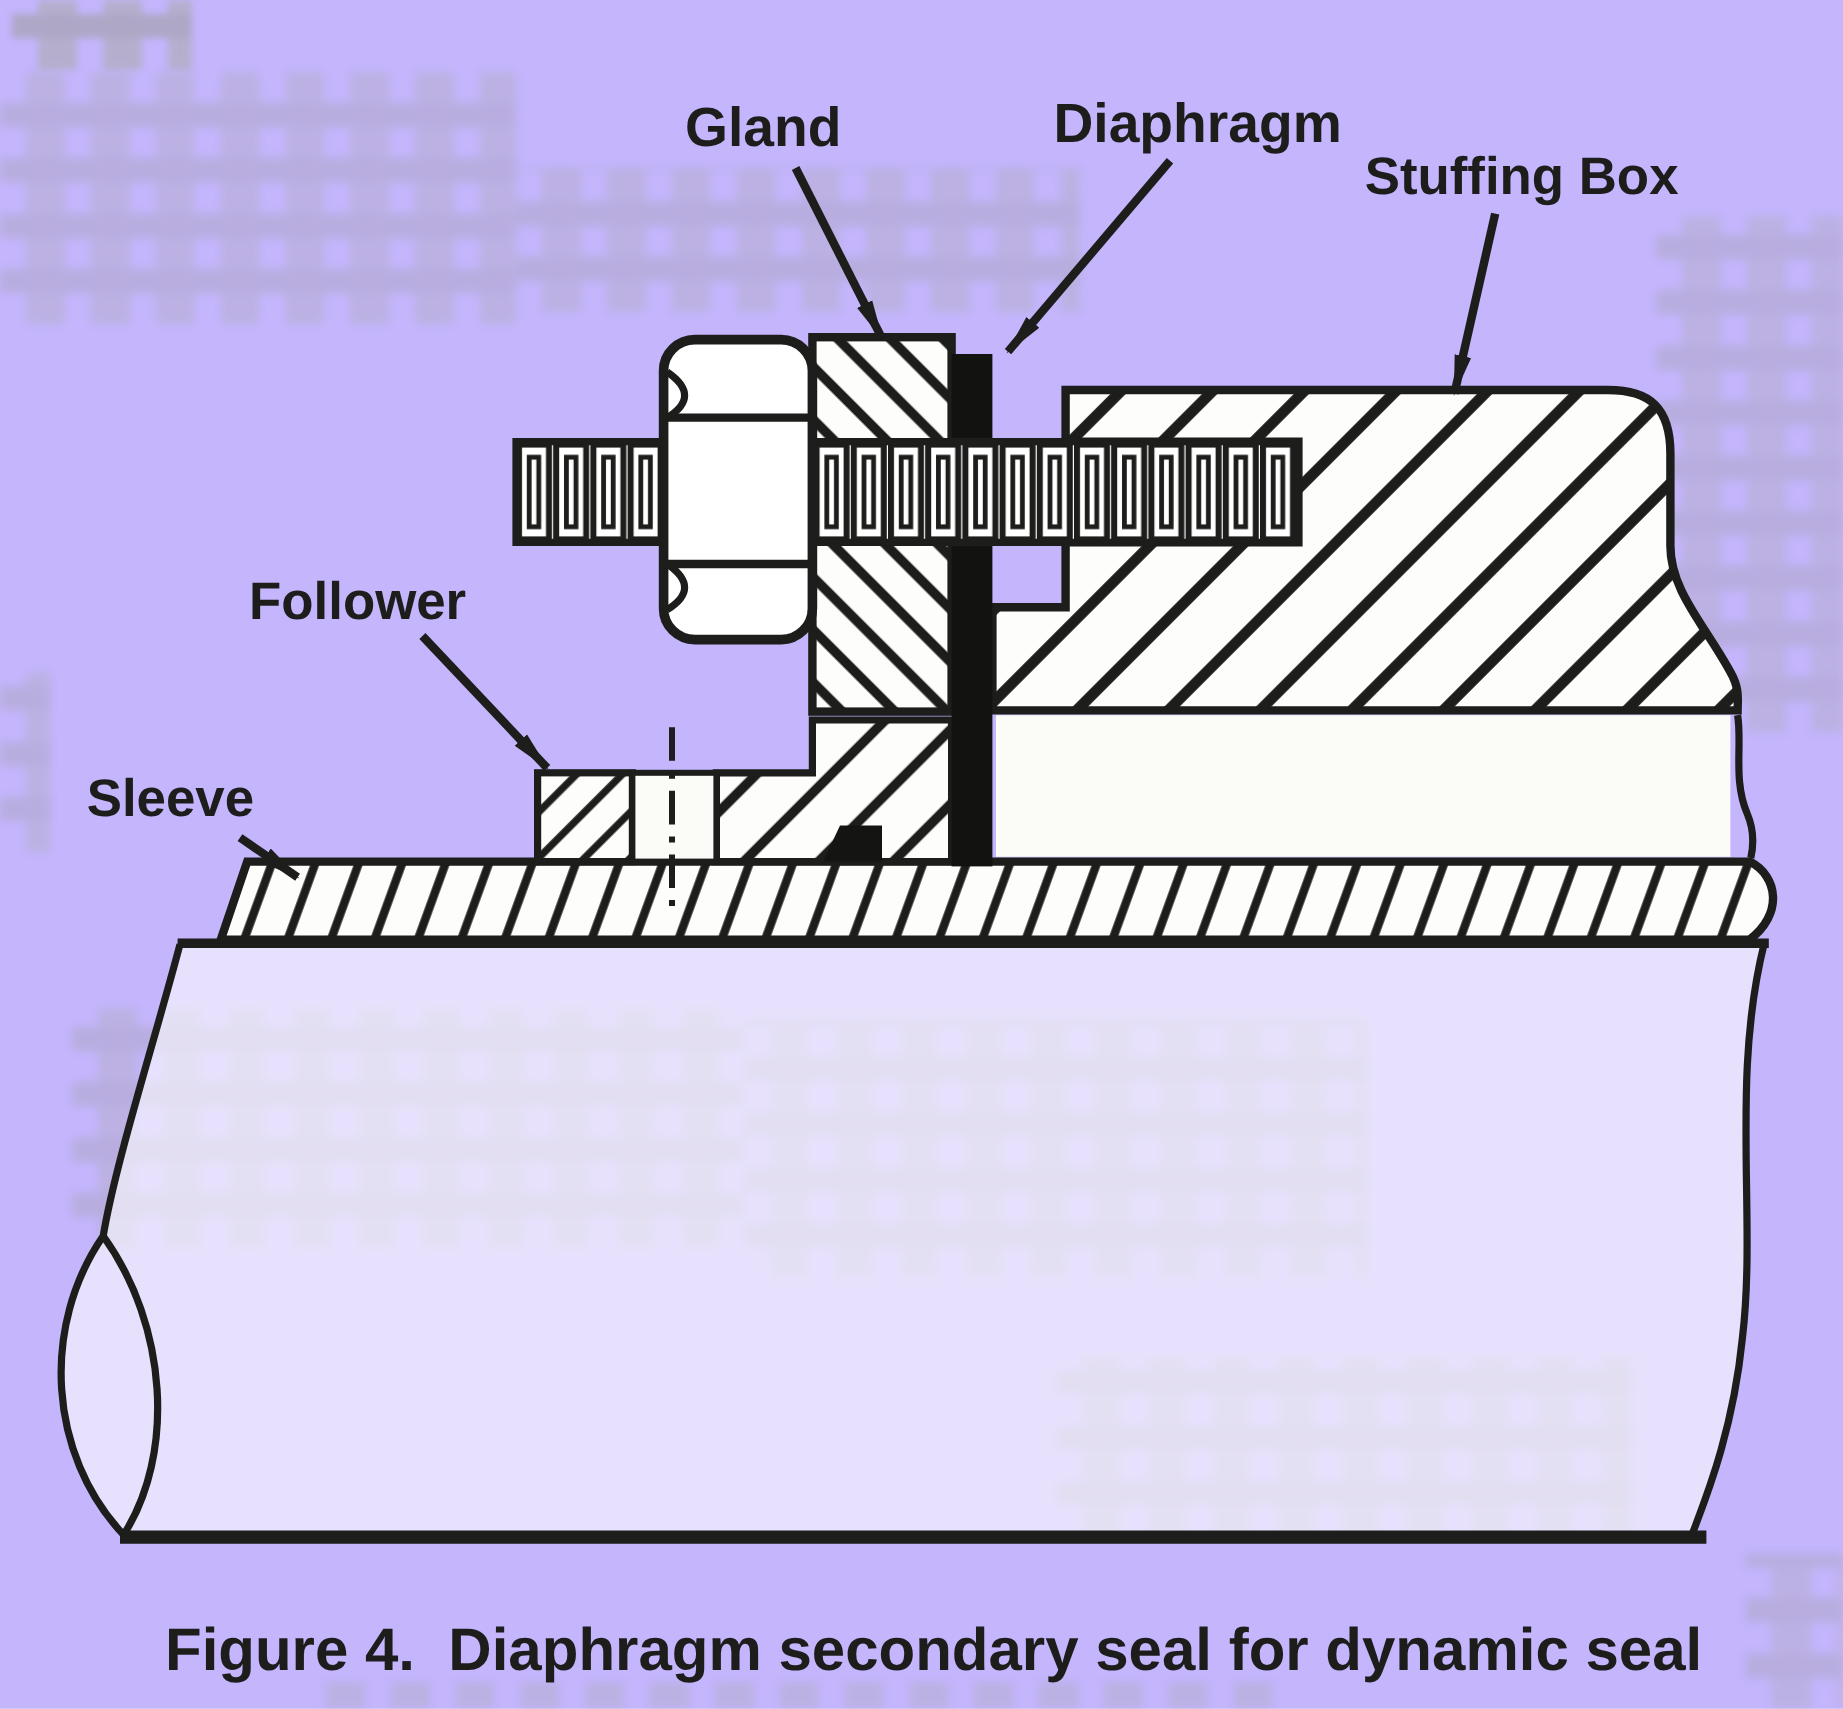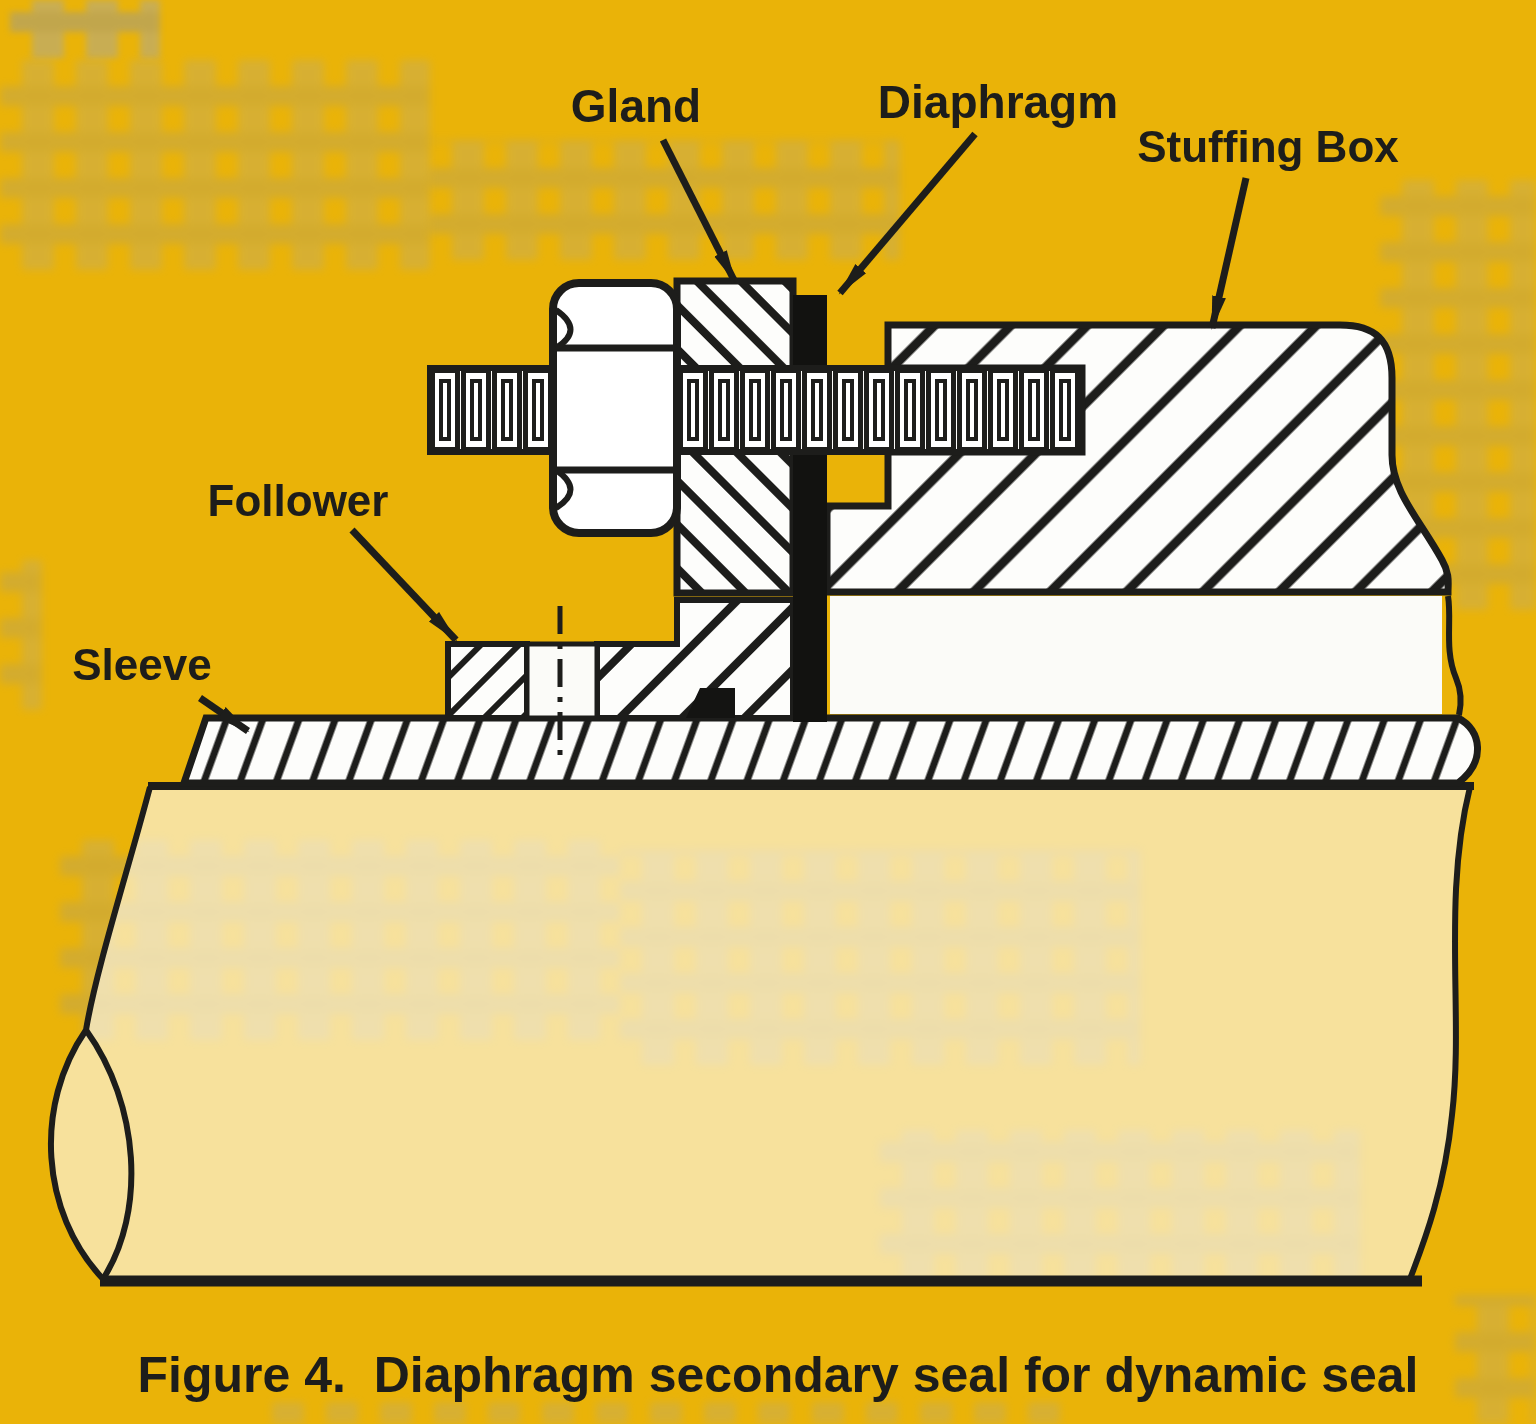--- a/index.html
+++ b/index.html
@@ -1,19 +1,19 @@
 <!DOCTYPE html>
 <html><head>
 <meta charset="utf-8">
 <style>
   html,body{margin:0;padding:0;background:#e9e9e6;}
   #page{
     position:relative;
     width:1536px;height:1424px;
-    background:#eab308;
+    background:#c4b5fd;
     overflow:hidden;
     font-family:"Liberation Sans", sans-serif;
   }
   
   .ghost{
     position:absolute;
     filter:blur(4px);
     opacity:.28;
     background:
       repeating-linear-gradient(0deg, transparent 0 26px, #9a9a90 26px 46px),

